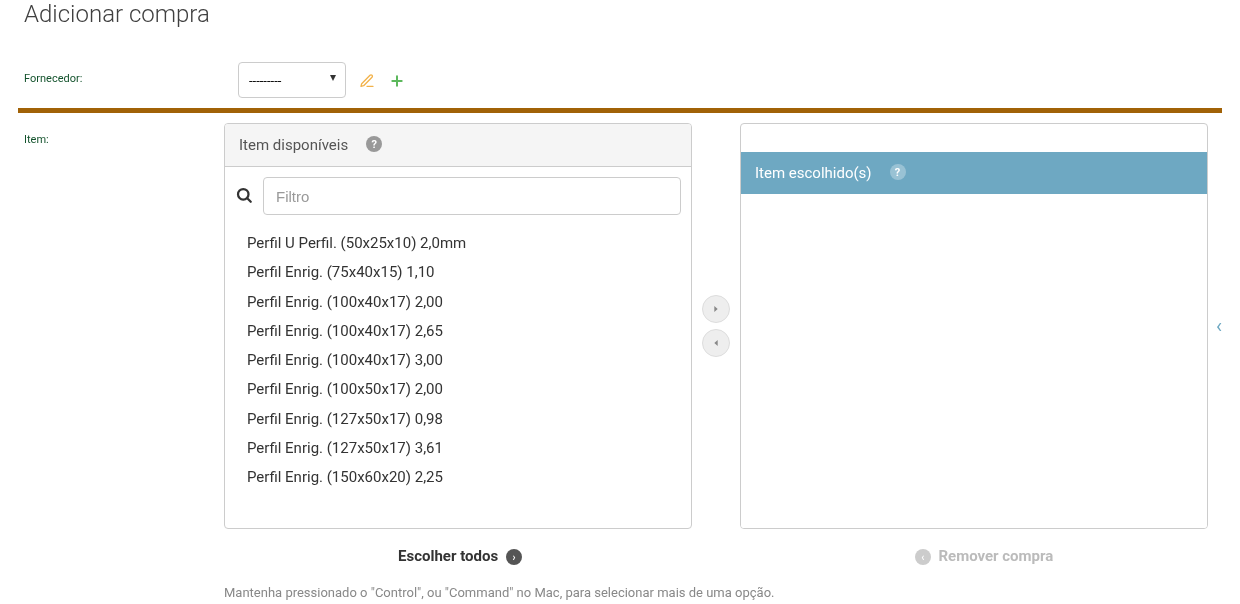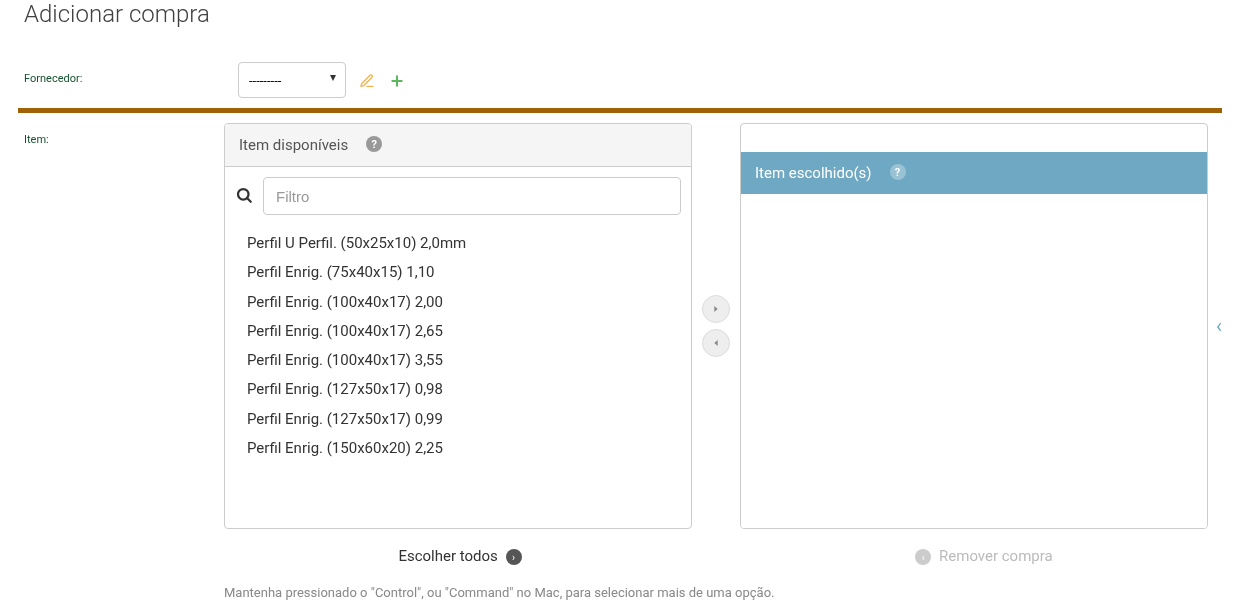--- a/index.html
+++ b/index.html
@@ -168,21 +168,21 @@
   }
 
   .bottom-links {
     display: flex;
     margin-top: 12px;
   }
   .bottom-links .half {
     width: 476px;
     text-align: center;
     font-size: 15px;
-    font-weight: 400;
+    font-weight: 700;
     padding: 6px 0;
   }
   .bottom-links .sep { width: 44px; }
   .link-choose { color: #333; cursor: pointer; }
   .link-remove { color: #bbb; cursor: default; }
   .link-choose .arrow-circ, .link-remove .arrow-circ {
     display: inline-flex;
     width: 16px; height: 16px;
     align-items: center; justify-content: center;
     border-radius: 50%;
@@ -246,23 +246,24 @@
                 <line x1="21" y1="21" x2="16.65" y2="16.65"></line>
               </svg>
           </span>
           <input class="filter-input" placeholder="Filtro" style="">
         </div>
         <div class="items-list" id="items-list">
             <div class="item-row">Perfil U Perfil. (50x25x10) 2,0mm</div>
             <div class="item-row">Perfil Enrig. (75x40x15) 1,10</div>
             <div class="item-row">Perfil Enrig. (100x40x17) 2,00</div>
             <div class="item-row">Perfil Enrig. (100x40x17) 2,65</div>
-            <div class="item-row">Perfil Enrig. (100x40x17) 3,55</div>
+            <div class="item-row">Perfil Enrig. (100x40x17) 3,00</div>
+            <div class="item-row">Perfil Enrig. (100x50x17) 2,00</div>
             <div class="item-row">Perfil Enrig. (127x50x17) 0,98</div>
-            <div class="item-row">Perfil Enrig. (127x50x17) 0,99</div>
+            <div class="item-row">Perfil Enrig. (127x50x17) 3,61</div>
             <div class="item-row">Perfil Enrig. (150x60x20) 2,25</div>
           </div>
       </div>
 
       <div class="middle-controls">
         <div class="circle-btn">
           <svg width="10" height="10" viewBox="0 0 24 24" fill="#888">
               <path d="M8 5l8 7-8 7z"></path>
             </svg>
         </div>

